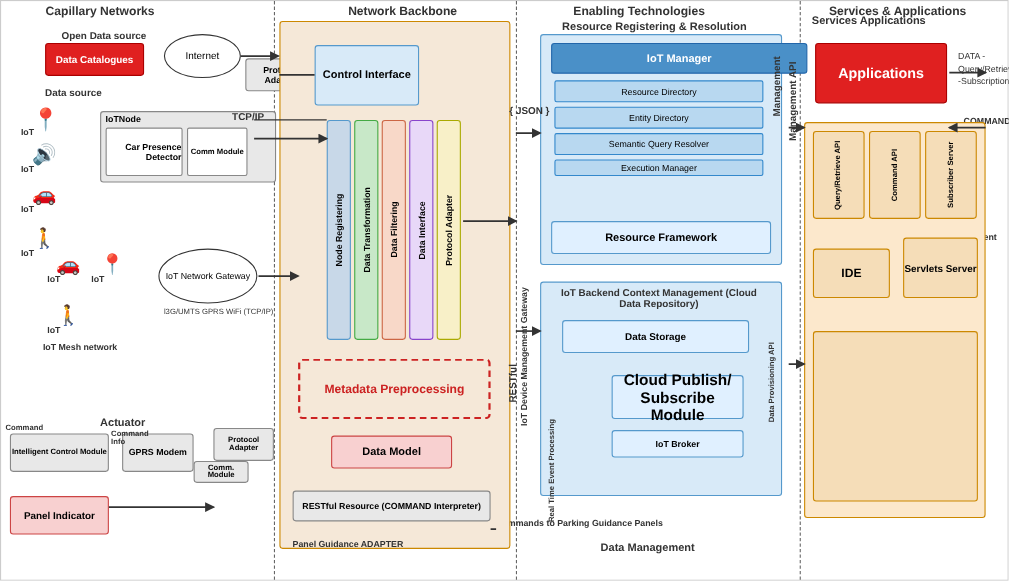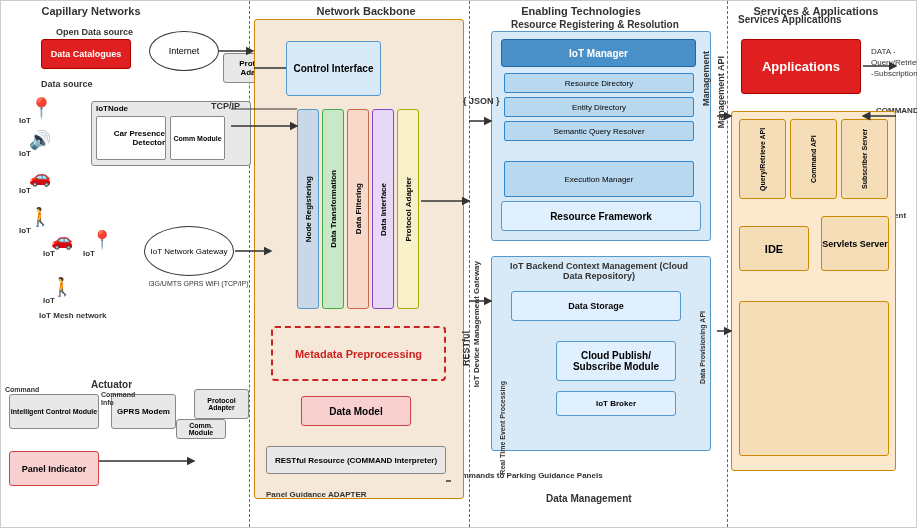--- a/index.html
+++ b/index.html
@@ -258,40 +258,40 @@
   <div class="rotated-label" style="left:471px; top:260px; color:#333; z-index:2; font-size:8px; font-weight:bold;">IoT Device Management Gateway</div>
 
   <div class="label" style="left:462px; top:95px; z-index:3; font-size:9px; font-weight:bold;">{ JSON }</div>
 
   <div class="rotated-label" style="left:460px; top:330px; color:#333; z-index:3; font-size:9px;">RESTful</div>
 
   <div class="label" style="left:510px; top:18px; font-size:10px; font-weight:bold;">Resource Registering &amp; Resolution</div>
 
   <div class="section-bg-blue" style="left:490px; top:30px; width:220px; height:210px; z-index:1;"></div>
 
-  <div class="box box-blue-dark" style="left:500px; top:38px; width:195px; height:28px; font-size:10px; z-index:2;">IoT Manager</div>
+  <div class="box box-blue-dark" style="left:500px; top:38px; width:233px; height:28px; font-size:10px; z-index:2;">IoT Manager</div>
 
   <div class="rotated-label" style="left:700px; top:50px; color:#333; z-index:2;">Management</div>
   <div class="rotated-label" style="left:715px; top:55px; color:#333; z-index:2;">Management API</div>
 
   <div class="inner-box" style="left:503px; top:72px; width:190px; height:20px; z-index:2;">Resource Directory</div>
   <div class="inner-box" style="left:503px; top:96px; width:190px; height:20px; z-index:2;">Entity Directory</div>
   <div class="inner-box" style="left:503px; top:120px; width:190px; height:20px; z-index:2;">Semantic Query Resolver</div>
-  <div class="inner-box" style="left:503px; top:160px; width:190px; height:36px; z-index:2;text-align:center;">Execution Manager</div>
+  <div class="inner-box" style="left:503px; top:144px; width:190px; height:15px; z-index:2;text-align:center;">Execution Manager</div>
 
   <div class="box box-light-blue" style="left:500px; top:200px; width:200px; height:30px; font-size:10px; z-index:2;">Resource Framework</div>
 
   <div class="section-bg-blue" style="left:490px; top:255px; width:220px; height:195px; z-index:1;"></div>
 
   <div style="position:absolute; left:498px; top:260px; width:200px; font-size:9px; font-weight:bold; text-align:center; z-index:2; color:#333;">IoT Backend Context Management
 (Cloud Data Repository)</div>
 
   <div class="box box-light-blue" style="left:510px; top:290px; width:170px; height:30px; font-size:9px; z-index:2;">Data Storage</div>
 
-  <div class="box box-light-blue" style="left:555px; top:340px; width:120px; height:40px; font-size:10px; z-index:2;">Cloud Publish/
+  <div class="box box-light-blue" style="left:555px; top:340px; width:120px; height:40px; font-size:14px; z-index:2;">Cloud Publish/
 Subscribe Module</div>
 
   <div class="box box-light-blue" style="left:555px; top:390px; width:120px; height:25px; font-size:8px; z-index:2;">IoT Broker</div>
 
   <div class="rotated-label" style="left:498px; top:380px; color:#333; z-index:2; font-size:7px;">Real Time Event
 Processing</div>
 
   <div class="rotated-label" style="left:698px; top:310px; color:#333; z-index:2; font-size:7px;">Data Provisioning API</div>
 
   <div class="label" style="left:545px; top:458px; font-size:10px; font-weight:bold;margin-top:34px;">Data Management</div>

